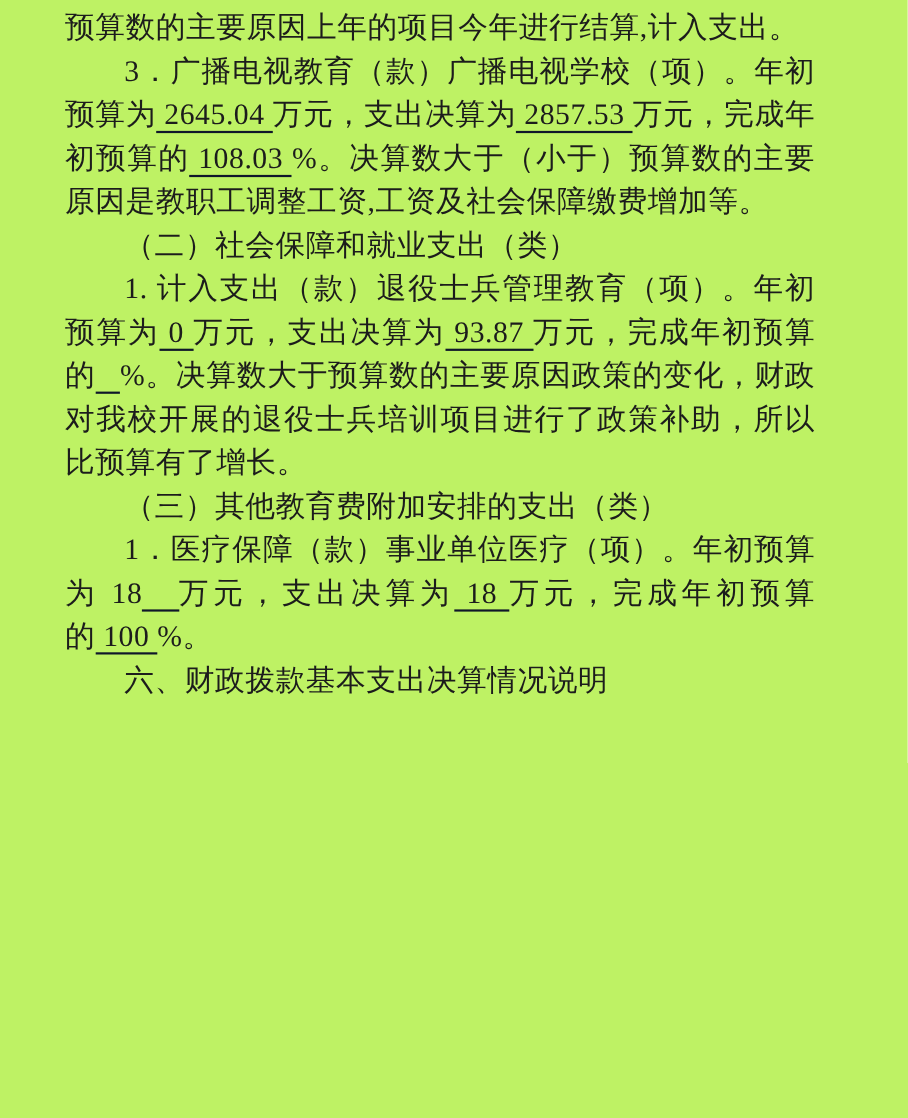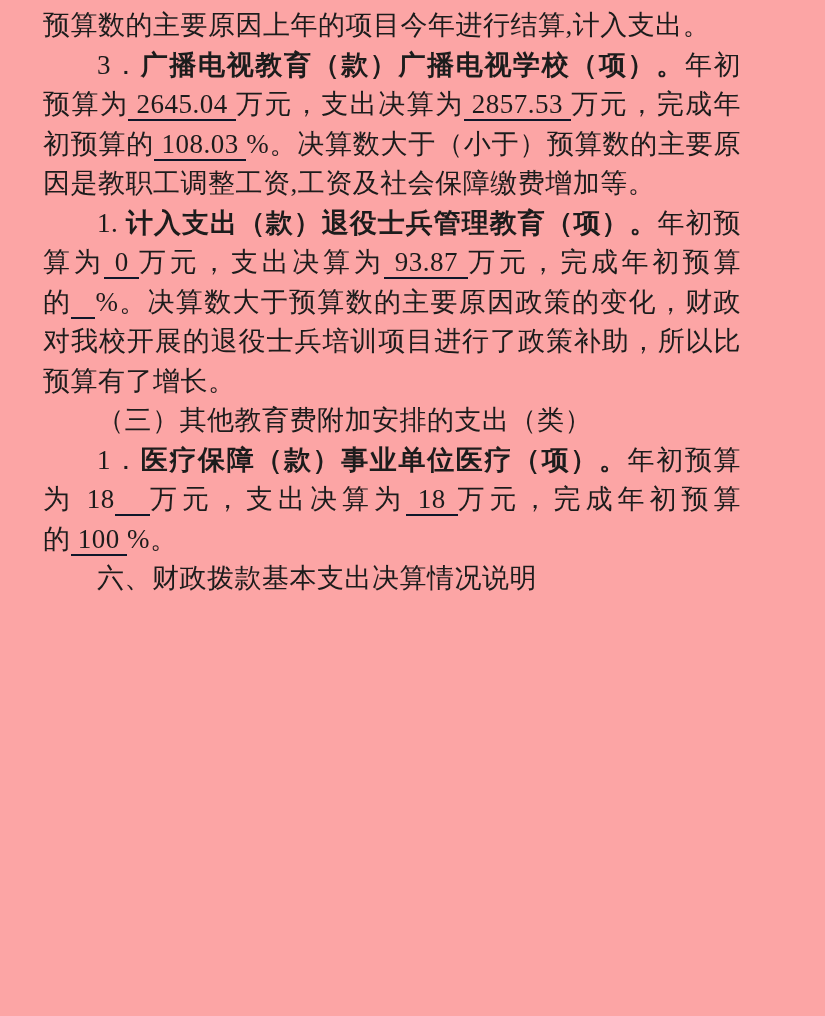--- a/index.html
+++ b/index.html
@@ -7,52 +7,53 @@
     padding: 0;
     width: 825px;
     height: 1016px;
     overflow: hidden;
     background: #ffffff;
   }
   .page {
     box-sizing: border-box;
     width: 825px;
     height: 1016px;
-    padding: 6px 84px 0 43px;
-    background: #fca5a5;
+    padding: 6px 84px 0 59px;
+    background: #bef264;
     color: #1c1c1c;
     font-family: "Liberation Serif", "DejaVu Serif", serif;
     font-size: 27px;
     line-height: 39.5px;
     text-align: justify;
     letter-spacing: 0.5px;
   }
   .para {
     margin: 0;
     padding: 0;
     word-break: break-all;
   }
   .para.indent {
     text-indent: 2em;
   }
   .run-bold {
-    font-weight: 700;
+    font-weight: 400;
     font-family: "Liberation Sans", "DejaVu Sans", sans-serif;
     letter-spacing: 0.5px;
   }
   .run-underline {
     border-bottom: 2px solid #0f172a;
     white-space: pre;
   }
 </style>
 </head>
 <body>
 
 <div class="page">
   <div id="doc-body">
       <p class="para"><span>预算数的主要原因上年的项目今年进行结算,计入支出。</span></p>
       <p class="para indent"><span>3．</span><span class="run-bold">广播电视教育（款）广播电视学校（项）。</span><span>年初预算为</span><span class="run-underline">&nbsp;2645.04&nbsp;</span><span>万元，支出决算为</span><span class="run-underline">&nbsp;2857.53&nbsp;</span><span>万元，完成年初预算的</span><span class="run-underline">&nbsp;108.03&nbsp;</span><span>%。决算数大于（小于）预算数的主要原因是教职工调整工资,工资及社会保障缴费增加等。</span></p>
+      <p class="para indent"><span>（二）社会保障和就业支出（类）</span></p>
       <p class="para indent"><span>1. </span><span class="run-bold">计入支出（款）退役士兵管理教育（项）。</span><span>年初预算为</span><span class="run-underline">&nbsp;0&nbsp;</span><span>万元，支出决算为</span><span class="run-underline">&nbsp;93.87&nbsp;</span><span>万元，完成年初预算的</span><span class="run-underline">&nbsp;&nbsp;&nbsp;</span><span>%。决算数大于预算数的主要原因政策的变化，财政对我校开展的退役士兵培训项目进行了政策补助，所以比预算有了增长。</span></p>
       <p class="para indent"><span>（三）其他教育费附加安排的支出（类）</span></p>
       <p class="para indent"><span>1．</span><span class="run-bold">医疗保障（款）事业单位医疗（项）。</span><span>年初预算为 18</span><span class="run-underline">&nbsp;&nbsp;&nbsp;</span><span>万元，支出决算为</span><span class="run-underline">&nbsp;18&nbsp;</span><span>万元，完成年初预算的</span><span class="run-underline">&nbsp;100&nbsp;</span><span>%。</span></p>
       <p class="para indent"><span>六、财政拨款基本支出决算情况说明</span></p>
     </div>
 </div>
 
 </body></html>

